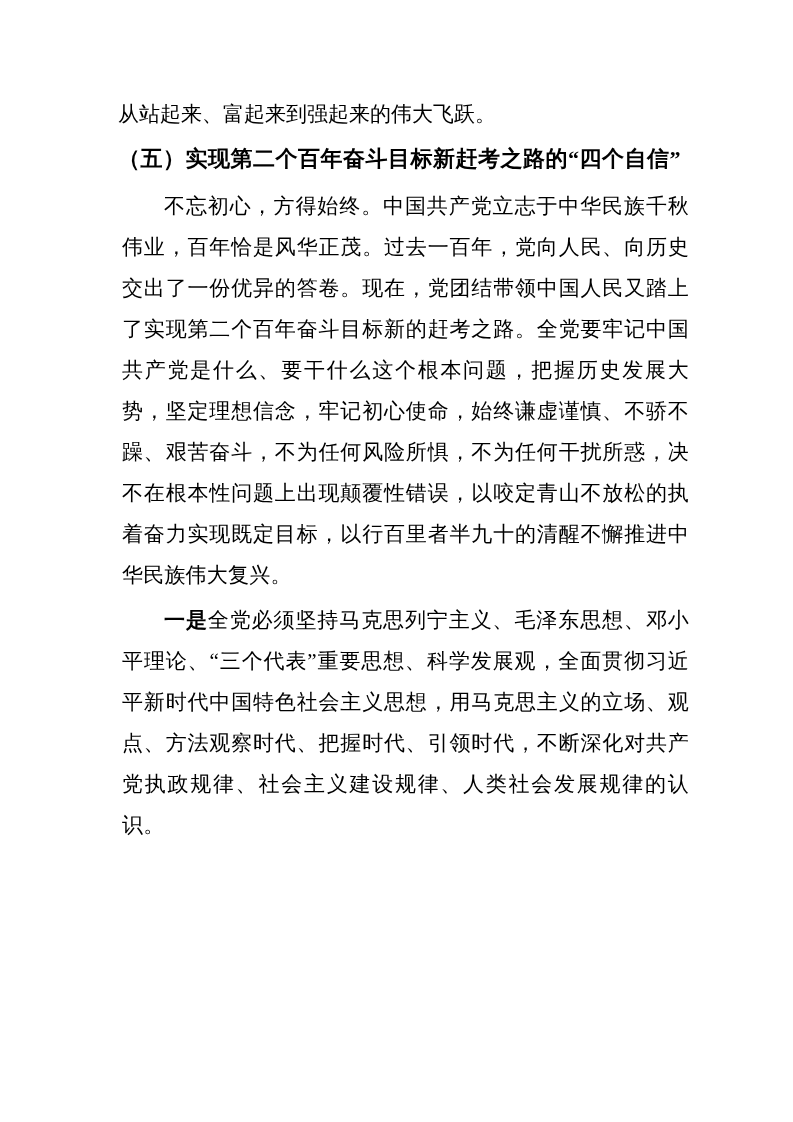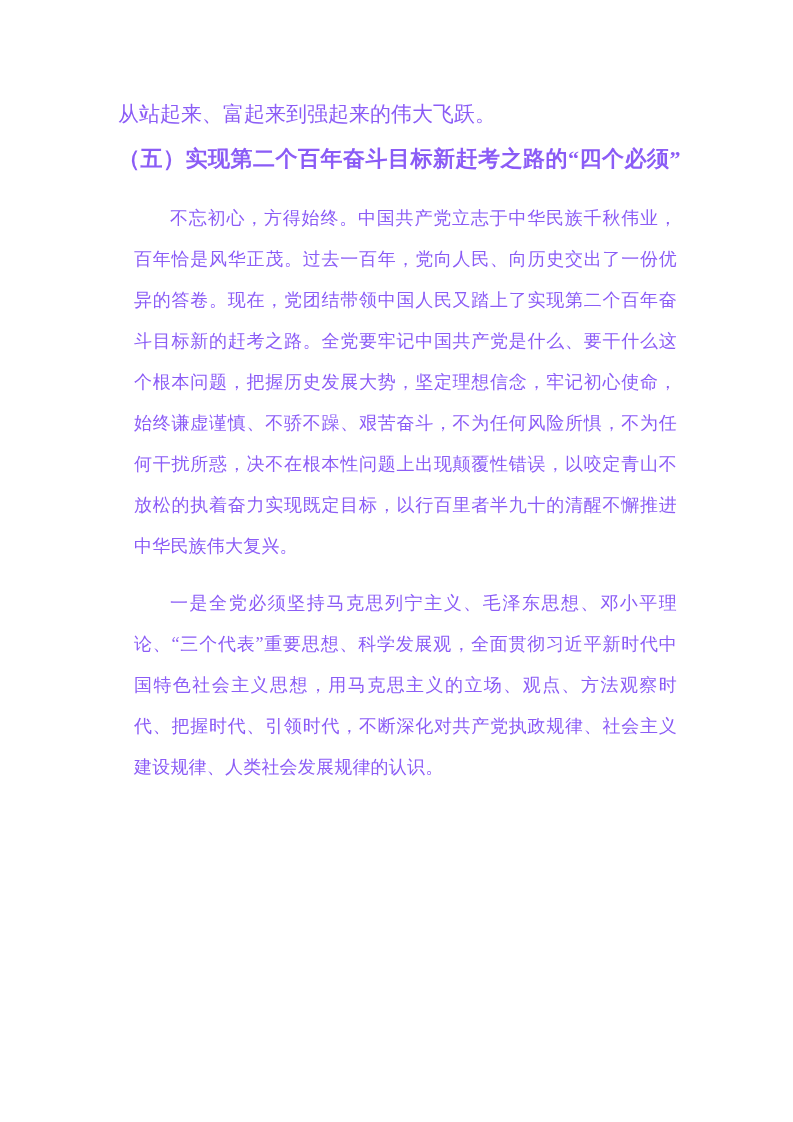--- a/index.html
+++ b/index.html
@@ -9,58 +9,58 @@
   }
   .page {
     position: relative;
     width: 793px;
     height: 1122px;
     background: #ffffff;
     box-sizing: border-box;
     padding: 94px 100px 0 118px;
     overflow: hidden;
     font-family: "Liberation Serif", "DejaVu Serif", serif;
-    color: #8b5cf6;
+    color: #000000;
   }
   .continuation-line {
     margin: 0;
     font-size: 21px;
     line-height: 41px;
     text-align: left;
     text-indent: 0;
   }
   .section-heading {
     margin: 1px 0 0 0;
     font-size: 22px;
     line-height: 46px;
     font-weight: bold;
     text-indent: 0;
     letter-spacing: 0.5px;
     white-space: nowrap;
   }
   .para {
-    margin: 16px;
-    font-size: 18px;
+    margin: 4px;
+    font-size: 21px;
     line-height: 41px;
     text-align: justify;
     text-align-last: left;
     text-indent: 2em;
     letter-spacing: 0.2px;
   }
   .para .lead {
-    font-weight: normal;
+    font-weight: bold;
   }
 </style>
 </head>
 <body>
 
 <div class="page">
 
   <p class="continuation-line">从站起来、富起来到强起来的伟大飞跃。</p>
 
-  <h2 class="section-heading">（五）实现第二个百年奋斗目标新赶考之路的“四个必须”</h2>
+  <h2 class="section-heading">（五）实现第二个百年奋斗目标新赶考之路的“四个自信”</h2>
 
   <p class="para"><span class="lead"></span><span>不忘初心，方得始终。中国共产党立志于中华民族千秋伟业，百年恰是风华正茂。过去一百年，党向人民、向历史交出了一份优异的答卷。现在，党团结带领中国人民又踏上了实现第二个百年奋斗目标新的赶考之路。全党要牢记中国共产党是什么、要干什么这个根本问题，把握历史发展大势，坚定理想信念，牢记初心使命，始终谦虚谨慎、不骄不躁、艰苦奋斗，不为任何风险所惧，不为任何干扰所惑，决不在根本性问题上出现颠覆性错误，以咬定青山不放松的执着奋力实现既定目标，以行百里者半九十的清醒不懈推进中华民族伟大复兴。</span></p>
 
   <p class="para"><span class="lead">一是</span><span>全党必须坚持马克思列宁主义、毛泽东思想、邓小平理论、“三个代表”重要思想、科学发展观，全面贯彻习近平新时代中国特色社会主义思想，用马克思主义的立场、观点、方法观察时代、把握时代、引领时代，不断深化对共产党执政规律、社会主义建设规律、人类社会发展规律的认识。</span></p>
 
 
 </div>
 
 </body></html>

